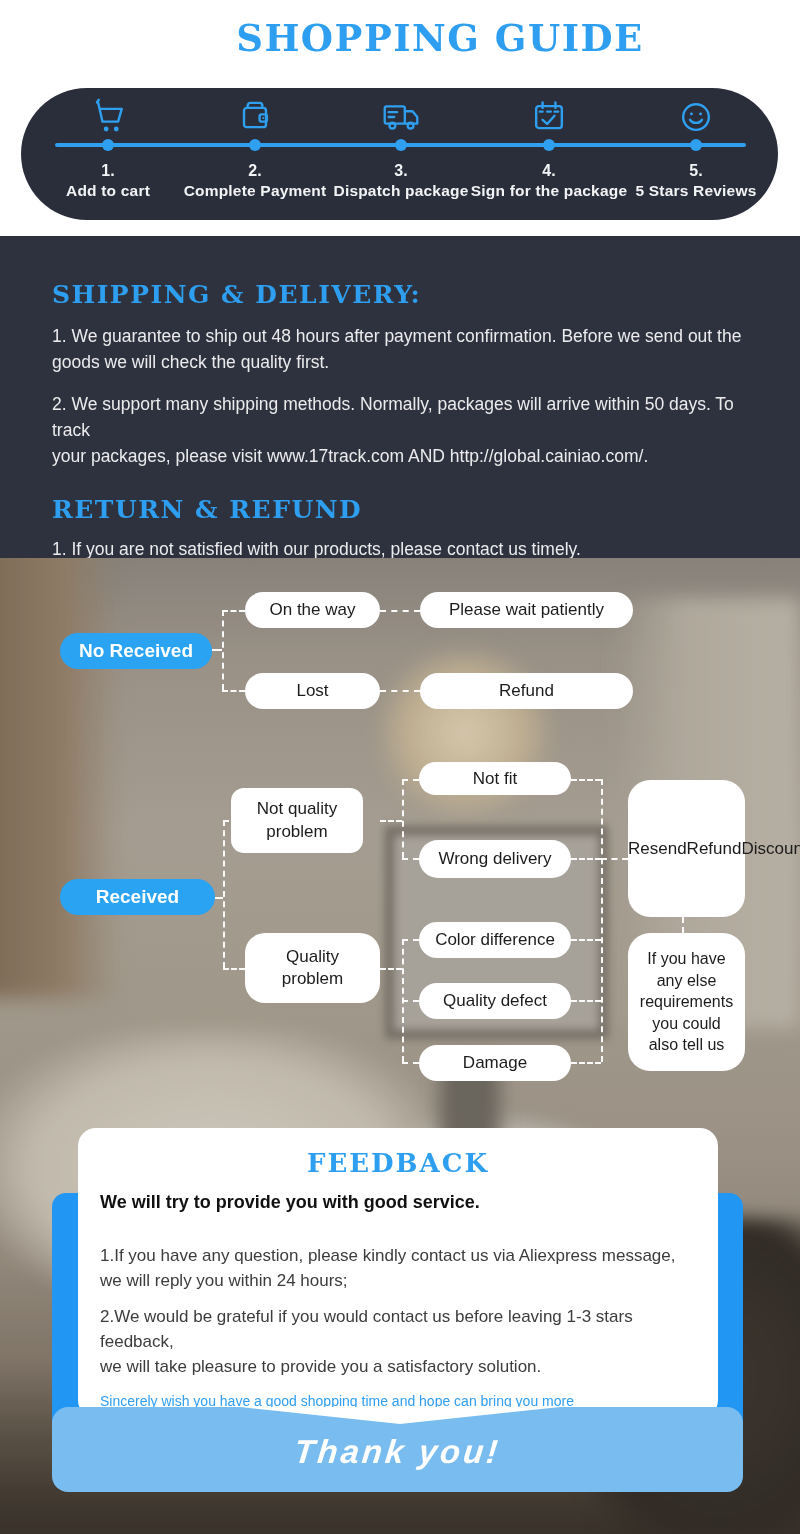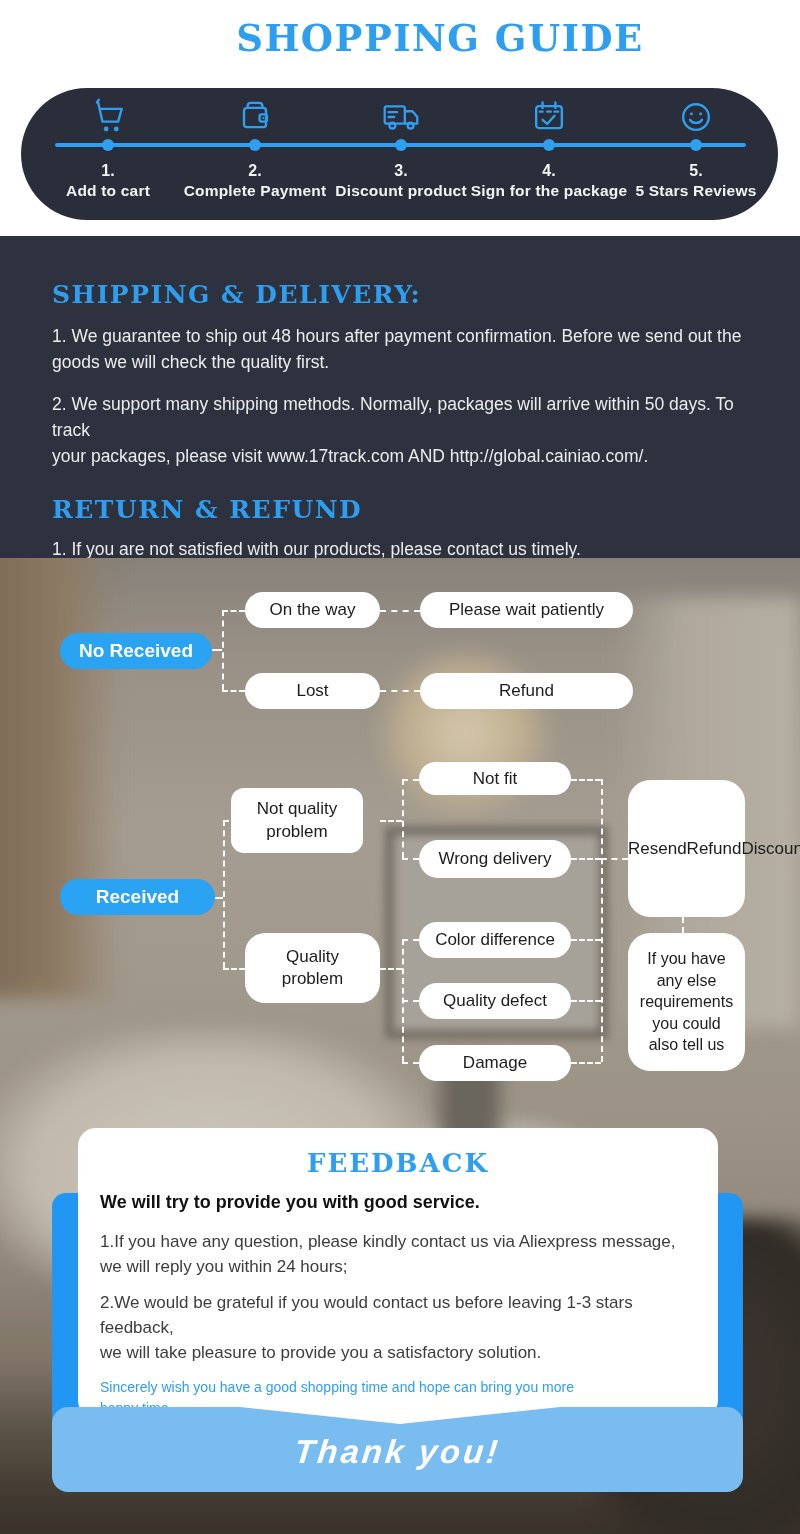--- a/index.html
+++ b/index.html
@@ -68,21 +68,21 @@
   .dash.h{border-top:2px dashed rgba(255,255,255,.95);height:0;}
   .dash.v{border-left:2px dashed rgba(255,255,255,.95);width:0;}
 
   
   .deep-rect{position:absolute;left:52px;top:635px;width:691px;height:268px;
     background:#2196f3;border-radius:14px;}
   .fb-card{position:absolute;left:78px;top:570px;width:640px;height:290px;
     background:#ffffff;border-radius:18px;box-sizing:border-box;
     padding:20px 22px 0 22px;}
   .fb-h{font-size:26px;text-align:center;margin:0 0 14px 0;letter-spacing:2px;}
-  .fb-intro{font-size:18px;font-weight:bold;color:#111;margin:0 0 17px 0;}
+  .fb-intro{font-size:18px;font-weight:bold;color:#111;margin:0 0 31px 0;}
   .fb-p{font-size:17px;color:#3c3c3c;line-height:1.45;margin:0 0 12px 0;}
   .fb-close{font-size:14px;color:#2e9df2;line-height:1.45;margin:0;}
   .flap{position:absolute;left:52px;top:849px;width:691px;height:85px;
     background:#79bcf0;border-radius:16px;}
   .flap .notch{position:absolute;left:188px;top:0;width:320px;height:17px;
     background:#ffffff;clip-path:polygon(0 0,100% 0,50% 100%);}
   .thanks{position:absolute;left:0;top:26px;width:100%;text-align:center;
     color:#ffffff;font-size:33px;font-weight:bold;font-style:italic;
     letter-spacing:3px;transform:skewX(-6deg);}
 </style>
@@ -130,21 +130,21 @@
       <div class="icon">
         <svg width="46" height="46" viewBox="0 0 48 48" fill="none" stroke="#2f9ff0" stroke-width="2.4" stroke-linecap="round" stroke-linejoin="round">
           <rect x="7" y="13" width="21" height="18" rx="2"></rect>
           <path d="M11 19h9M11 24h6"></path>
           <path d="M28 18h8l5 6v7h-13"></path>
           <circle cx="15" cy="33" r="3"></circle>
           <circle cx="34" cy="33" r="3"></circle>
         </svg>
       </div>
       <div class="num">3.</div>
-      <div class="lbl">Discount product</div>
+      <div class="lbl">Dispatch package</div>
     </div>
 
     <div class="step" style="left:443px">
       <div class="icon">
         <svg width="44" height="44" viewBox="0 0 48 48" fill="none" stroke="#2f9ff0" stroke-width="2.6" stroke-linecap="round" stroke-linejoin="round">
           <rect x="10" y="11" width="28" height="24" rx="3"></rect>
           <path d="M17 7v6M31 7v6M14 17h3M22 17h4M30 17h4"></path>
           <path d="M17 26l5 4.5 8-9"></path>
         </svg>
       </div>

